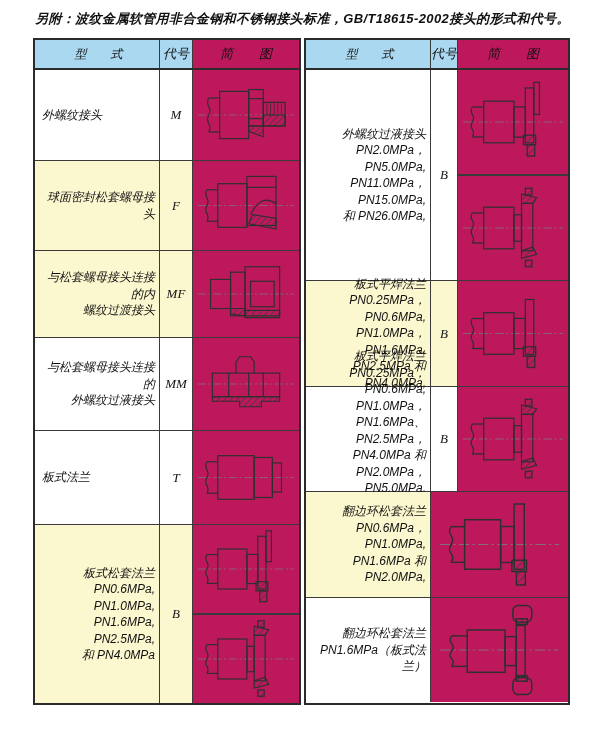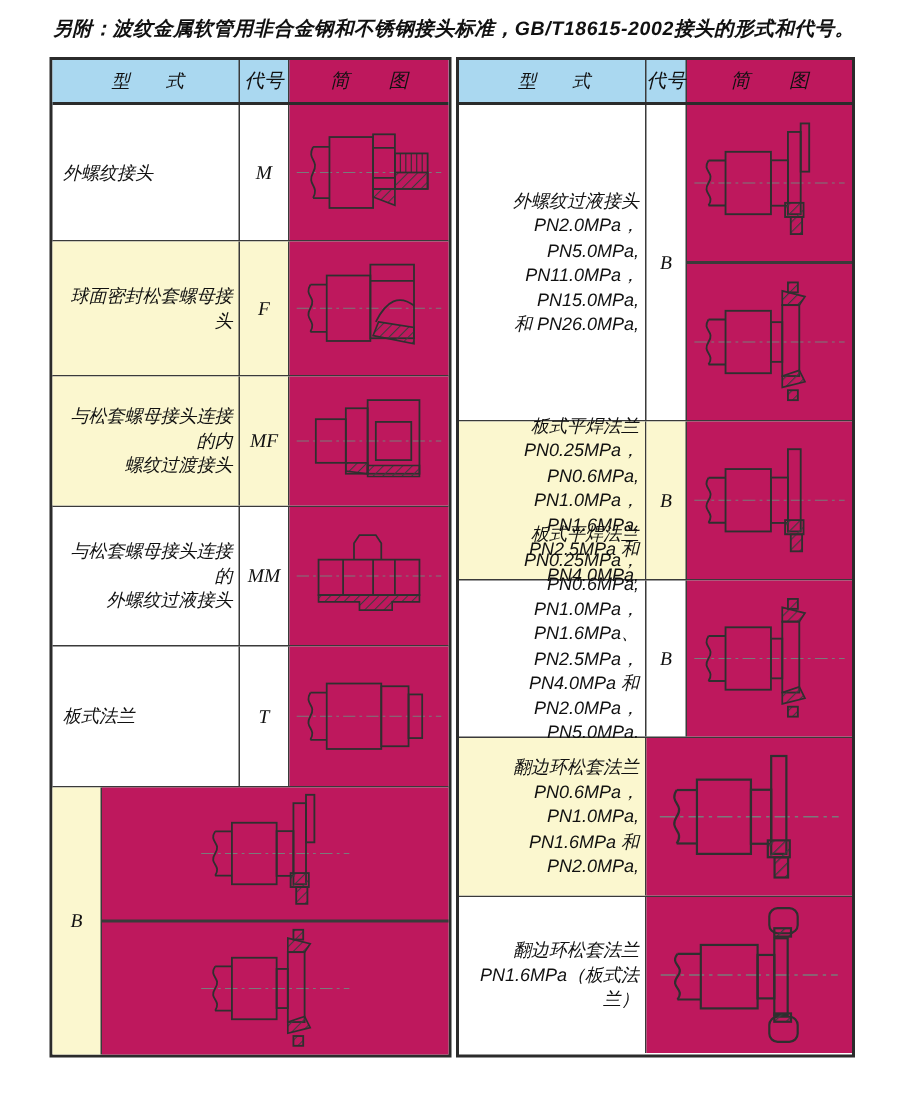--- a/index.html
+++ b/index.html
@@ -186,20 +186,26 @@
                 <line x1="12" y1="61.28" x2="24" y2="61.28" stroke="#2f2f2f" stroke-width="1.3"></line>
                 <path d="M 12 26.72 c -5 8.64 5 8.64 0 17.28 c -5 8.64 5 8.64 0 17.28" fill="none" stroke="#2f2f2f" stroke-width="1.3"></path>
                 <rect x="64" y="22" width="20" height="44" fill="none" stroke="#2f2f2f" stroke-width="1.3"></rect>
                 <rect x="84" y="28" width="10" height="32" fill="none" stroke="#2f2f2f" stroke-width="1.3"></rect>
               </svg>
             </div>
         </div>
       </div>
 
       <div class="row lr5" data-hl="true">
+        <div class="cell ctype">
+            <span>板式松套法兰
+PN0.6MPa, PN1.0MPa,
+PN1.6MPa, PN2.5MPa,
+和 PN4.0MPa</span>
+          </div>
         <div class="cell ccode">
             <span>B</span>
           </div>
         <div class="cell cdiag">
           <div class="sub">
               <svg viewBox="0 0 110 88">
                 <line x1="2" y1="44" x2="108" y2="44" stroke="#7a7a7a" stroke-width="0.8" stroke-dasharray="9 3 2 3"></line>
                 <rect x="24" y="22" width="32" height="44" fill="none" stroke="#2f2f2f" stroke-width="1.3"></rect>
                 <line x1="12" y1="28.16" x2="24" y2="28.16" stroke="#2f2f2f" stroke-width="1.3"></line>
                 <line x1="12" y1="59.84" x2="24" y2="59.84" stroke="#2f2f2f" stroke-width="1.3"></line>

